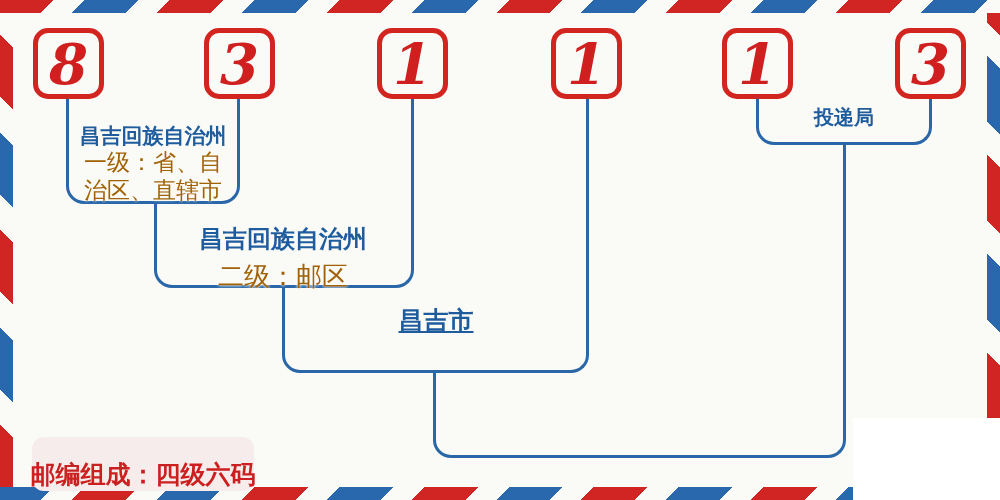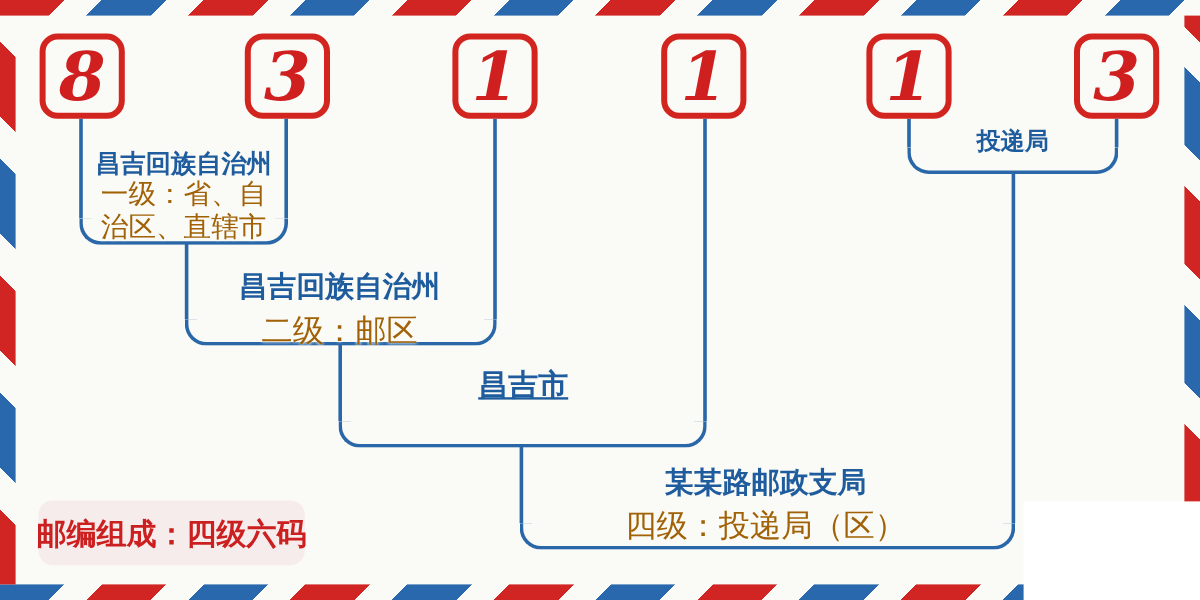--- a/index.html
+++ b/index.html
@@ -34,22 +34,22 @@
   .place{color:#1e5c9e;font-weight:700;text-shadow:0 0 3px #fafaf6,0 0 3px #fafaf6;}
   .desc{color:#a16207;font-weight:400;text-shadow:0 0 3px #fafaf6,0 0 3px #fafaf6;}
   .lvl1 .place{font-size:21px;line-height:1.15;}
   .lvl1 .desc{font-size:23px;line-height:1.22;}
   .lvl2 .place,.lvl4 .place{font-size:24px;line-height:1.2;}
   .lvl3 .place{font-size:25px;line-height:1.2;text-decoration:underline;}
   .lvl2 .desc,.lvl3 .desc,.lvl4 .desc{font-size:26px;line-height:1.2;margin-top:7px;}
   .lvl5 .place{font-size:20px;}
 
   
-  .badge{position:absolute;left:32px;top:417px;width:222px;height:54px;background:#f7ecec;border-radius:12px;
-    display:flex;align-items:center;justify-content:center;}
+  .badge{position:absolute;left:32px;top:437px;width:222px;height:54px;background:#f7ecec;border-radius:12px;
+    display:flex;align-items:flex-end;justify-content:center;}
   .badge-text{font-family:"DejaVu Serif","Liberation Serif",serif;font-weight:700;font-size:25px;color:#cc1f1f;white-space:nowrap;}
 </style>
 </head>
 <body>
 
 <div class="stage">
 
   <div class="band band-top"></div>
   <div class="band band-bottom"></div>
   <div class="band band-left"></div>
@@ -103,24 +103,20 @@
 
   <div class="label lvl2" style="left:283px;top:225px">
     <div class="place">昌吉回族自治州</div>
     <div class="desc">二级：邮区</div>
   </div>
 
   <div class="label lvl3" style="left:436px;top:306px">
     <div class="place">昌吉市</div>
   </div>
 
-  <div class="label lvl4" style="left:638px;top:388px">
-    <div class="place">某某路邮政支局</div>
-    <div class="desc">四级：投递局（区）</div>
-  </div>
 
   <div class="label lvl5" style="left:844px;top:104px">
     <div class="place">投递局</div>
   </div>
 
   <div class="badge">
     <span class="badge-text">邮编组成：四级六码</span>
   </div>
 
 </div>

